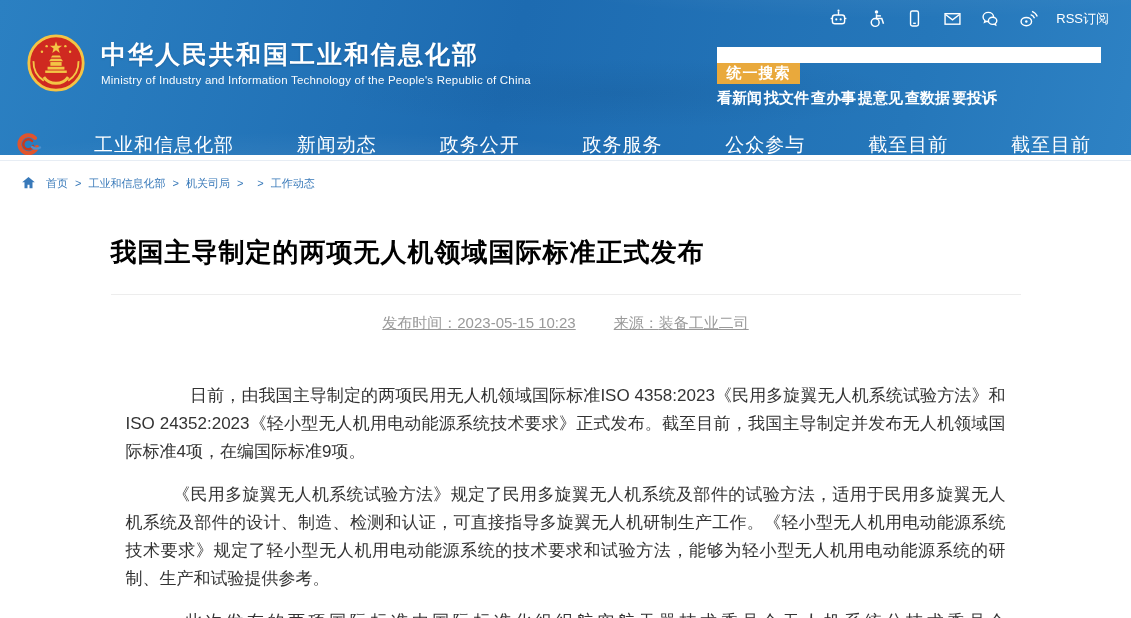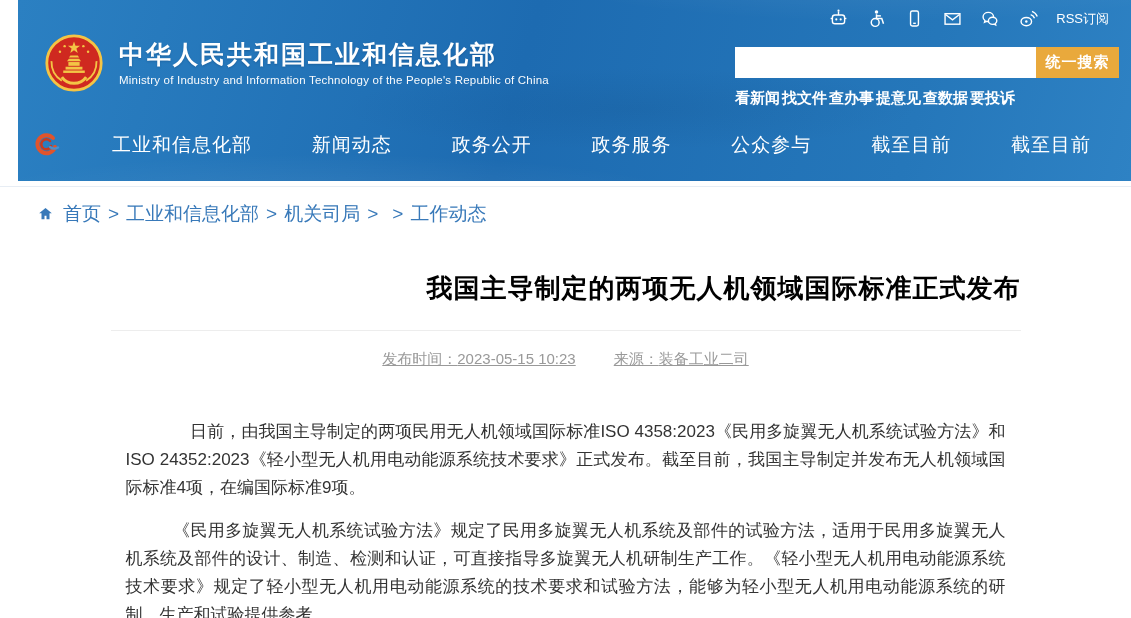--- a/index.html
+++ b/index.html
@@ -3,24 +3,23 @@
 <meta charset="utf-8">
 <style>
   * { box-sizing: border-box; }
   html,body { margin:0; padding:0; }
   body {
     width:1131px; height:618px; background:#fff; overflow:hidden;
     font-family:"Liberation Sans","DejaVu Sans",sans-serif;
   }
   
   .site-header {
-    position:relative; height:181px;
+    position:relative; height:155px;
     background:linear-gradient(105deg,#2b80c2 0%,#1d6bb1 45%,#2577ba 80%,#2e82c4 100%);
     overflow:hidden;
-    margin-left:18px;
   }
   .site-header::after {
     content:""; position:absolute; inset:0; pointer-events:none;
     background:
       radial-gradient(ellipse 60% 55% at 28% 118%, rgba(255,255,255,.10), transparent 60%),
       radial-gradient(ellipse 55% 50% at 78% -18%, rgba(255,255,255,.09), transparent 60%),
       radial-gradient(ellipse 40% 35% at 55% 60%, rgba(10,60,110,.12), transparent 65%);
   }
   .top-icons {
     position:absolute; top:8px; right:22px; z-index:2;
@@ -30,21 +29,21 @@
   .rss-label { color:#fff; font-size:13px; white-space:nowrap; }
   .brand {
     position:absolute; left:26px; top:33px; z-index:2;
     display:flex; align-items:center; gap:15px; color:#fff; cursor:pointer;
   }
   .emblem svg { width:60px; height:60px; display:block; }
   .site-title { font-size:25px; font-weight:bold; letter-spacing:2px; line-height:1.15;
     text-shadow:0 1px 2px rgba(0,40,80,.25); }
   .site-sub { font-size:11.5px; margin-top:6px; letter-spacing:.2px; opacity:.97; }
   .search-wrap { position:absolute; left:717px; top:47px; width:384px; z-index:2; }
-  .search-row { display:flex; height:31px; }
+  .search-row { display:flex; height:31px;flex-direction:column; }
   .search-input {
     flex:1; border:none; outline:none; padding:0 10px; font-size:14px;
     font-family:inherit; background:#fff;
   }
   .search-btn {
     width:83px; background:#e9a93c; color:#fff; border:none; cursor:pointer;
     font-size:15px; font-weight:bold; font-family:inherit; letter-spacing:1px;
   }
   .quick-links { display:flex; gap:2px; margin-top:11px; }
   .quick-link { color:#fff; font-size:15px; font-weight:bold; cursor:pointer; white-space:nowrap; }
@@ -56,29 +55,29 @@
   .nav-logo svg { width:30px; height:30px; display:block; }
   .nav-items {
     flex:1; display:flex; justify-content:space-between;
     margin:0 40px 0 50px;
   }
   .nav-item { color:#fff; font-size:19px; letter-spacing:1px; cursor:pointer; white-space:nowrap; }
   .header-underline { height:6px; background:#fff; border-bottom:1px solid #e7edf4; }
   
   .breadcrumb {
     padding:14px 0 0 20px; display:flex; align-items:center;
-    color:#3879b9; font-size:19px;margin-left:17px;
+    color:#3879b9; font-size:11px;
   }
   .breadcrumb svg { width:17px; height:16px; margin-right:9px; display:block; }
   .crumb { cursor:pointer; white-space:nowrap; }
   .crumb-sep { margin:0 7px; }
   
   .article { width:910px; margin:0 auto; }
   .article-title {
-    margin:44px 0 0; text-align:right; font-size:26px; font-weight:bold;
+    margin:44px 0 0; text-align:left; font-size:26px; font-weight:bold;
     color:#000; letter-spacing:1px;
   }
   .title-divider { border:none; border-top:1px solid #ededed; margin:24px 0 0; }
   .meta { text-align:center; color:#999; font-size:15px; margin-top:19px;text-decoration:underline; }
   .meta-gap { display:inline-block; width:38px; }
   .body-text { margin-top:49px; font-size:17px; line-height:28px; color:#333; text-align:justify; }
   .body-text p { margin:15px; }
   .ind-a { text-indent:3.8em; }
   .ind-b { text-indent:2.8em; }
   .ind-c { text-indent:3.5em; }

